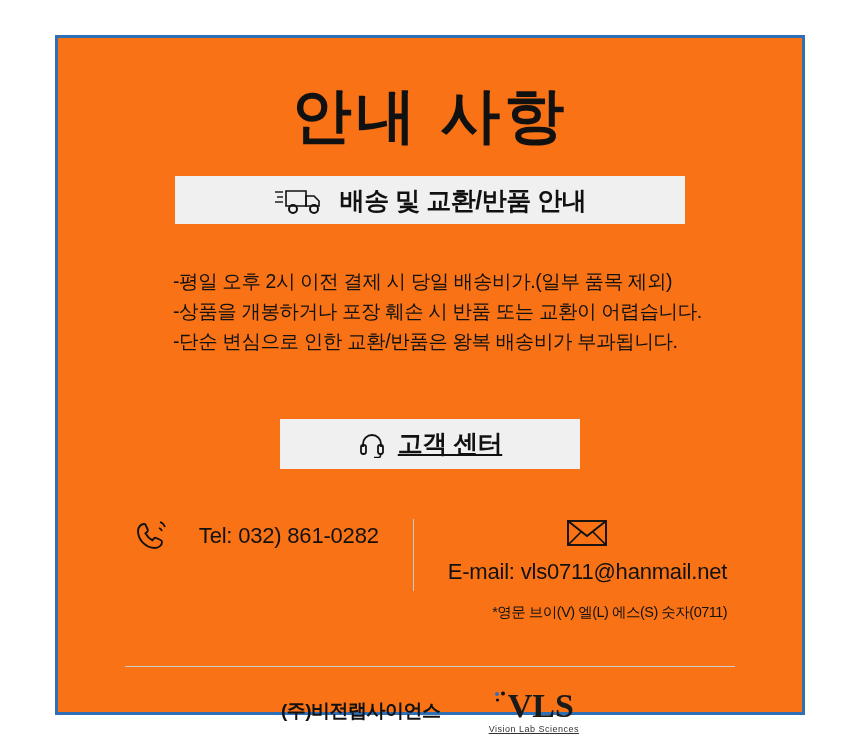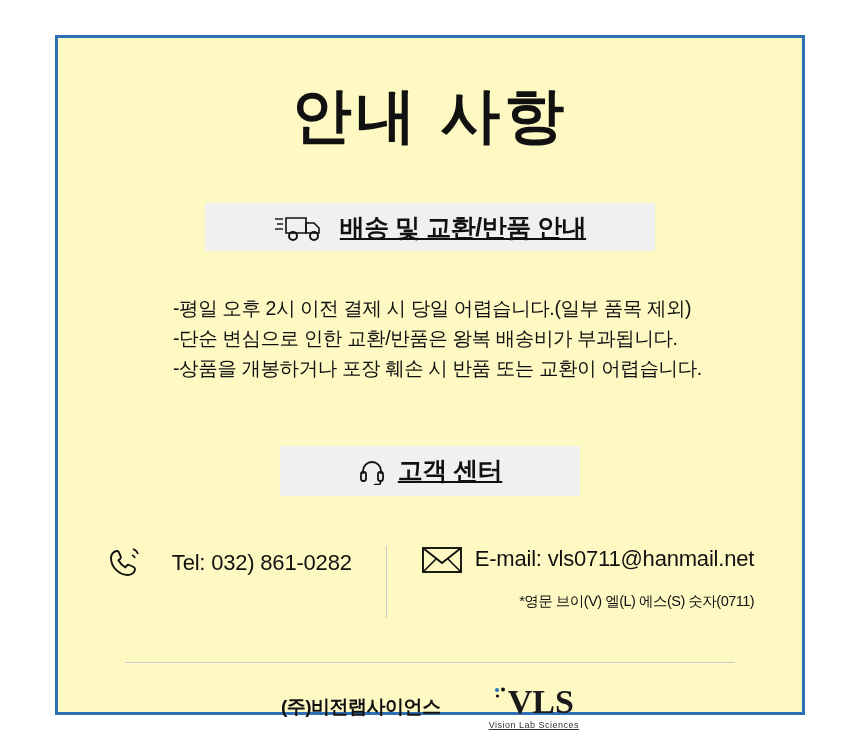--- a/index.html
+++ b/index.html
@@ -15,21 +15,21 @@
     overflow: hidden;
   }
 
   .notice-card {
     position: absolute;
     left: 55px;
     top: 35px;
     width: 750px;
     height: 680px;
     border: 3px solid #2f6fb5;
-    background: #fef9c3;
+    background: #f97316;
     box-sizing: border-box;
   }
 
   .page-title {
     text-align: center;
     font-size: 60px;
     font-weight: bold;
     letter-spacing: 4px;
     color: #111111;
     margin-top: 46px;
@@ -40,24 +40,23 @@
     background: #f0f0f0;
     margin: 0 auto;
     display: flex;
     align-items: center;
     justify-content: center;
     gap: 12px;
     box-sizing: border-box;
   }
 
   .banner-shipping {
-    width: 450px;
+    width: 510px;
     height: 48px;
-    margin-top: 56px;
-    text-decoration: underline;
+    margin-top: 29px;
   }
 
   .banner-cs {
     width: 300px;
     height: 50px;
     margin-top: 62px;
     text-decoration: underline;
   }
 
   .banner-label {
@@ -112,20 +111,21 @@
     padding-left: 34px;
     display: flex;
     flex-direction: column;
     align-items: flex-start;
   }
 
   .contact-email {
     display: flex;
     align-items: center;
     gap: 12px;
+    flex-direction: column;
   }
 
   .contact-text {
     font-size: 22px;
     color: #111111;
     letter-spacing: -0.2px;
   }
 
   .email-note {
     font-size: 14.5px;
@@ -204,23 +204,23 @@
           <line x1="1" y1="19" x2="9" y2="19" stroke-width="1.4"></line>
         </g>
         <circle cx="19" cy="26" r="4" fill="none" stroke="#111111" stroke-width="2"></circle>
         <circle cx="40" cy="26" r="4" fill="none" stroke="#111111" stroke-width="2"></circle>
       </svg>
     </span>
     <span class="banner-label">배송 및 교환/반품 안내</span>
   </div>
 
   <ul class="notice-list">
-    <li>-평일 오후 2시 이전 결제 시 당일 어렵습니다.(일부 품목 제외)</li>
+    <li>-평일 오후 2시 이전 결제 시 당일 배송비가.(일부 품목 제외)</li>
+    <li>-상품을 개봉하거나 포장 훼손 시 반품 또는 교환이 어렵습니다.</li>
     <li>-단순 변심으로 인한 교환/반품은 왕복 배송비가 부과됩니다.</li>
-    <li>-상품을 개봉하거나 포장 훼손 시 반품 또는 교환이 어렵습니다.</li>
   </ul>
 
   <div class="section-banner banner-cs">
     <span class="icon">
       <svg width="28" height="28" viewBox="0 0 28 28" xmlns="http://www.w3.org/2000/svg">
         <path d="M5 17 V14 a9 9 0 0 1 18 0 V17" fill="none" stroke="#111111" stroke-width="1.8"></path>
         <rect x="3" y="15" width="5" height="9" rx="2.2" fill="none" stroke="#111111" stroke-width="1.8"></rect>
         <rect x="20" y="15" width="5" height="9" rx="2.2" fill="none" stroke="#111111" stroke-width="1.8"></rect>
         <path d="M22.5 24 v1.5 a2 2 0 0 1 -2 2 H16" fill="none" stroke="#111111" stroke-width="1.6"></path>
       </svg>

